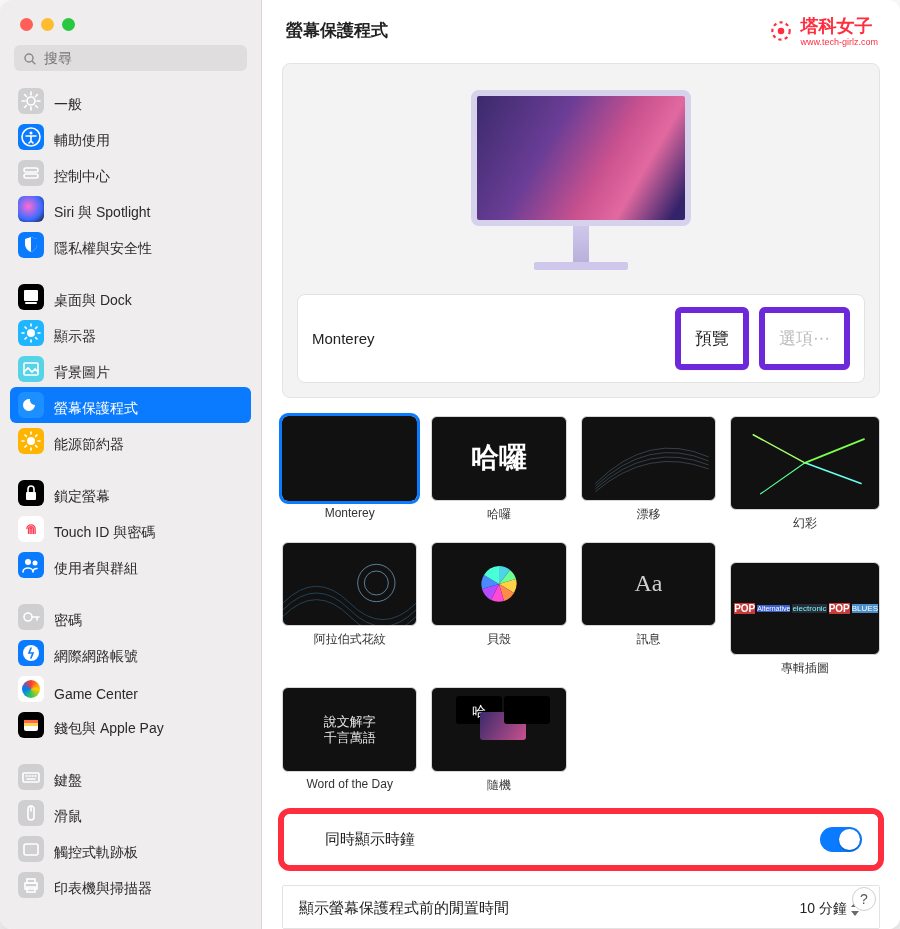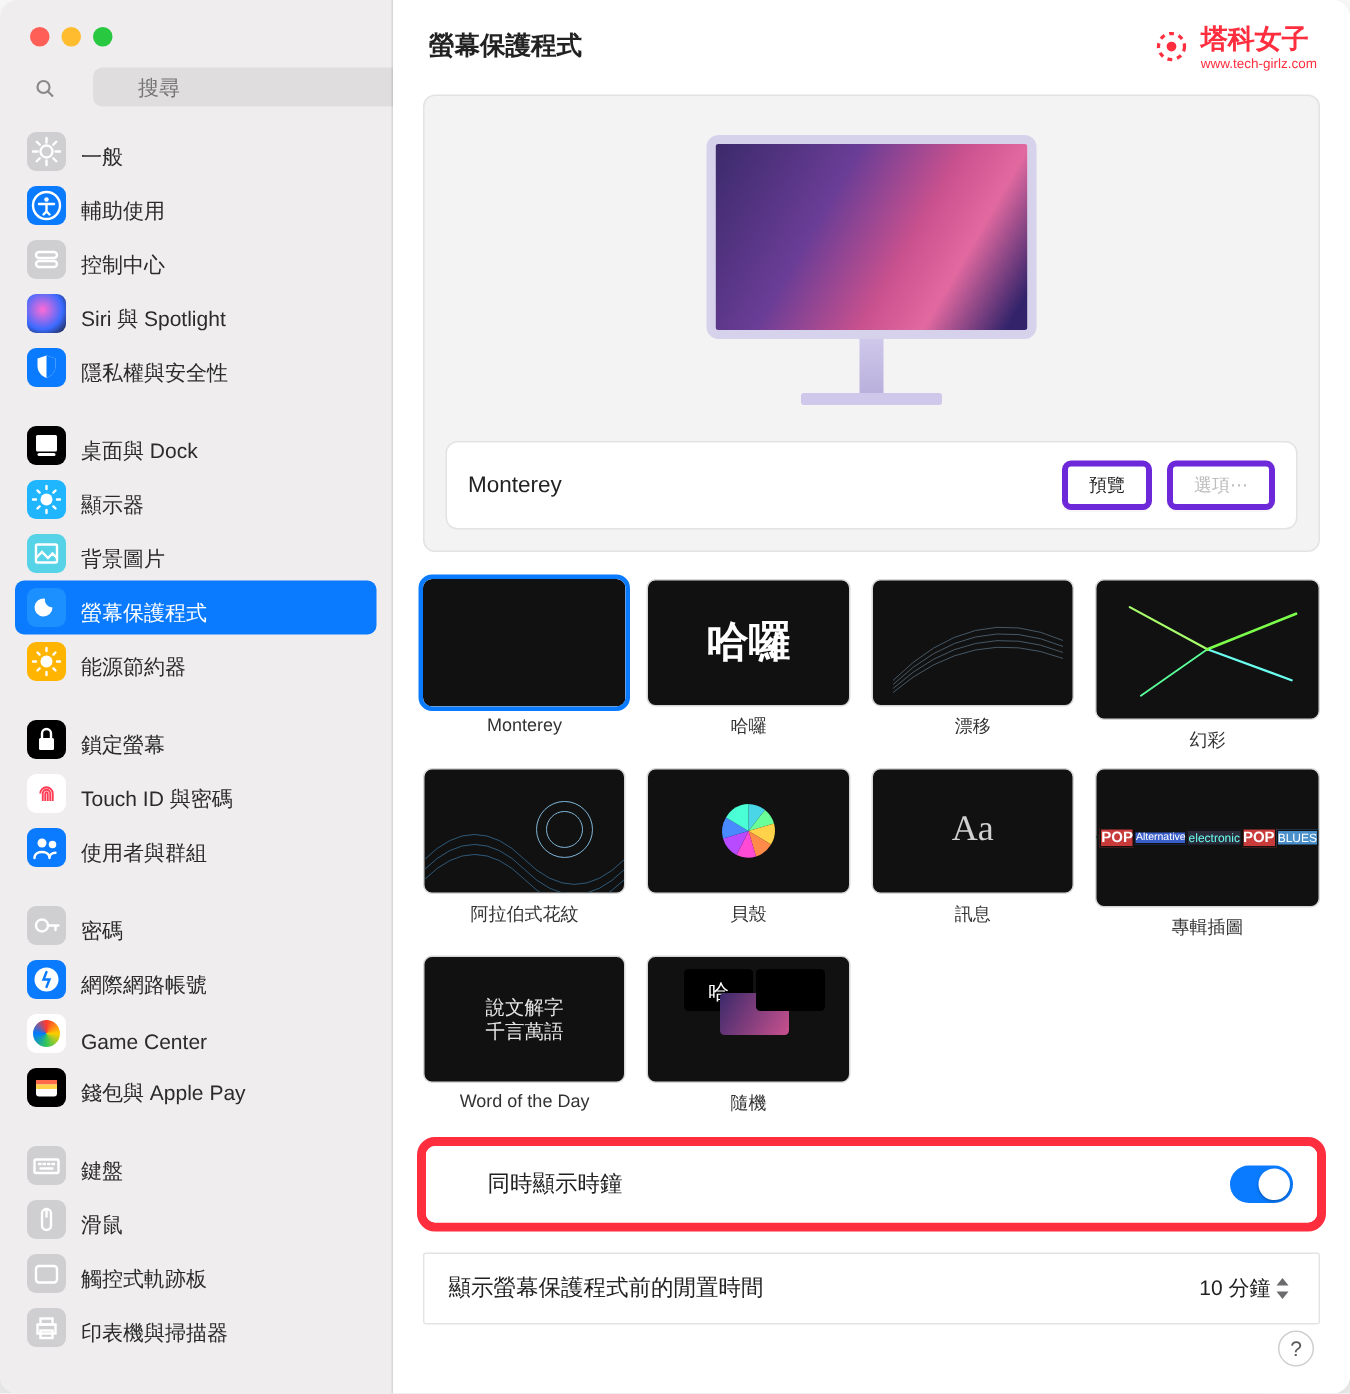--- a/index.html
+++ b/index.html
@@ -5,21 +5,21 @@
 * { box-sizing: border-box; margin: 0; padding: 0; }
 body { font-family: -apple-system, "SF Pro Text", "Helvetica Neue", Arial, sans-serif; background: #fff; }
 .window { width: 900px; height: 929px; margin: 0 auto; background: #fff; border-radius: 12px; box-shadow: 0 20px 60px rgba(0,0,0,0.25); overflow: hidden; display: flex; position: relative; }
 .sidebar { width: 262px; background: #efedee; display: flex; flex-direction: column; border-right: 1px solid #d8d6d7; }
 .traffic { display: flex; gap: 8px; padding: 18px 0 14px 20px; }
 .dot { width: 13px; height: 13px; border-radius: 50%; }
 .dot.red { background: #ff5f57; }
 .dot.yellow { background: #febc2e; }
 .dot.green { background: #28c840; }
 .search-wrap { padding: 0 14px 10px; }
-.search { width: 100%; height: 26px; border: none; border-radius: 6px; background: rgba(0,0,0,0.065); padding: 0 10px 0 30px; font-size: 14px; color: #333; outline: none; margin-left: 48px; }
+.search { width: 100%; height: 26px; border: none; border-radius: 6px; background: rgba(0,0,0,0.065); padding: 0 10px 0 30px; font-size: 14px; color: #333; outline: none; }
 .search-box { position: relative; }
 .search-icon { position: absolute; left: 8px; top: 6px; color: #8a8a8d; }
 .sb-items { flex: 1; overflow-y: auto; padding: 2px 10px 0; }
 .sb-group { margin-bottom: 16px; }
 .sb-item { display: flex; align-items: flex-end; gap: 10px; padding: 5px 8px; border-radius: 6px; font-size: 14px; color: #2b2b2b; cursor: default; }
 .sb-item.selected { background: #0a7bff; color: #fff; }
 .sb-item.selected .sb-icon svg, .sb-item.selected .sb-icon { color: #fff; }
 .sb-icon { width: 26px; height: 26px; border-radius: 6px; display: flex; align-items: center; justify-content: center; flex-shrink: 0; }
 .main { flex: 1; display: flex; flex-direction: column; background: #fff; position: relative; }
 .header { display: flex; align-items: center; justify-content: space-between; padding: 14px 22px 10px 24px; }
@@ -27,21 +27,21 @@
 .watermark { display: flex; align-items: center; gap: 6px; color: #ff2e3f; font-weight: 700; font-size: 18px; }
 .watermark .sub { font-size: 9px; font-weight: 400; color: #ff2e3f; display:block; line-height:1; }
 .preview-area { margin: 6px 20px 0; background: #f3f3f4; border: 1px solid #e3e3e4; border-radius: 8px; padding: 18px 14px 14px; }
 .monitor-wrap { display:flex; justify-content:center; padding: 8px 0 6px; }
 .monitor { width: 220px; }
 .monitor-screen { width: 220px; height: 136px; border-radius: 8px; border: 6px solid #d6d2ec; background: linear-gradient(120deg, #3b2a6b 0%, #6a3d96 35%, #c9518e 60%, #e269a0 75%, #32236a 95%); position:relative; overflow:hidden; }
 .monitor-stand { width: 16px; height: 36px; background: linear-gradient(#cfc8ea,#b9b0dc); margin: 0 auto; }
 .monitor-base { width: 94px; height: 8px; background: #cfc8ea; margin: 0 auto; border-radius: 2px; }
 .preview-row { display: flex; align-items: center; justify-content: space-between; background: #fff; border: 1px solid #e3e3e4; border-radius: 8px; padding: 12px 14px; margin-top: 18px; }
 .preview-row .name { font-size: 15px; color: #222; }
-.btn { background: #fff; border: 4px solid #6d28d9; border-radius: 6px; padding: 4px 14px; font-size: 12px; color: #222; box-shadow: 0 1px 1px rgba(0,0,0,0.04); cursor: pointer; }
+.btn { background: #fff; border: 6px solid #6d28d9; border-radius: 6px; padding: 14px 14px; font-size: 17px; color: #222; box-shadow: 0 1px 1px rgba(0,0,0,0.04); cursor: pointer; }
 .btn[disabled] { color: #bdbdbe; }
 .grid { margin: 18px 20px 0; display: grid; grid-template-columns: repeat(4, 1fr); gap: 10px 14px; }
 .thumb { text-align: center; }
 .thumb .img { width: 100%; aspect-ratio: 16/10; border-radius: 6px; background: #111; border: 1px solid #d7d7d8; overflow:hidden; position:relative; display:flex; align-items:center; justify-content:center; }
 .thumb.selected .img { outline: 3px solid #0a7bff; outline-offset: 0; border-color: transparent; }
 .thumb .label { font-size: 12px; color: #333; margin-top: 5px; }
 .settings { margin: 14px 20px 0; border: 1px solid #e3e3e4; border-radius: 2px; overflow: hidden; }
 .setting-row { display: flex; align-items: center; justify-content: space-between; padding: 13px 16px; font-size: 15px; color: #222; background:#fff; }
 .highlight-box { border: 6px solid #ff2e3f; border-radius: 12px; margin: 14px 16px 0; }
 .highlight-box .setting-row { border-radius: 6px; padding-left: 41px; }
@@ -53,21 +53,21 @@
 
 .art-monterey{background:linear-gradient(120deg,#3b2a6b 0%,#6a3d96 35%,#c9518e 60%,#e269a0 75%,#32236a 95%);}
 .art-hello{background:#000;color:#fff;font-size:28px;font-weight:700;}
 .art-drift{background:radial-gradient(circle at 60% 40%, rgba(255,255,255,0.15) 0 2px, transparent 3px),#0a0a12;}
 .art-flurry{background:#000;}
 .art-flurry::before{content:"";position:absolute;inset:0;background:radial-gradient(circle at 50% 50%, #7fff4a 0 2px, transparent 2px) 50% 50%/2px 2px no-repeat;}
 .art-arab{background:linear-gradient(#06121c,#0a2133);}
 .art-shell{background:#000;}
 .art-shell svg{width:50px;height:50px;}
 .art-msg{background:#1a1a1a;color:#cfcfd0;font-size:24px;font-family:Georgia,serif;}
-.art-album{background:#222;display:grid;grid-template-columns:1fr 1fr 1fr;grid-template-rows:1fr 1fr;}
+.art-album{background:#222;display:grid;grid-template-columns:1fr 1fr 1fr;grid-template-rows:1fr 1fr;margin-top:20px;}
 .art-album div{border:1px solid #111;}
 .art-wotd{background:linear-gradient(#1a6fb5,#0b4e8f);color:#e5e5e5;font-size:12px;line-height:1.2;writing-mode:horizontal-tb;text-align:right;padding:6px;}
 .art-random{background:#fff;}
 .art-random .mini{position:absolute;width:46px;height:28px;border-radius:3px;}
 </style>
 </head>
 <body>
 
 <div class="window">
 

